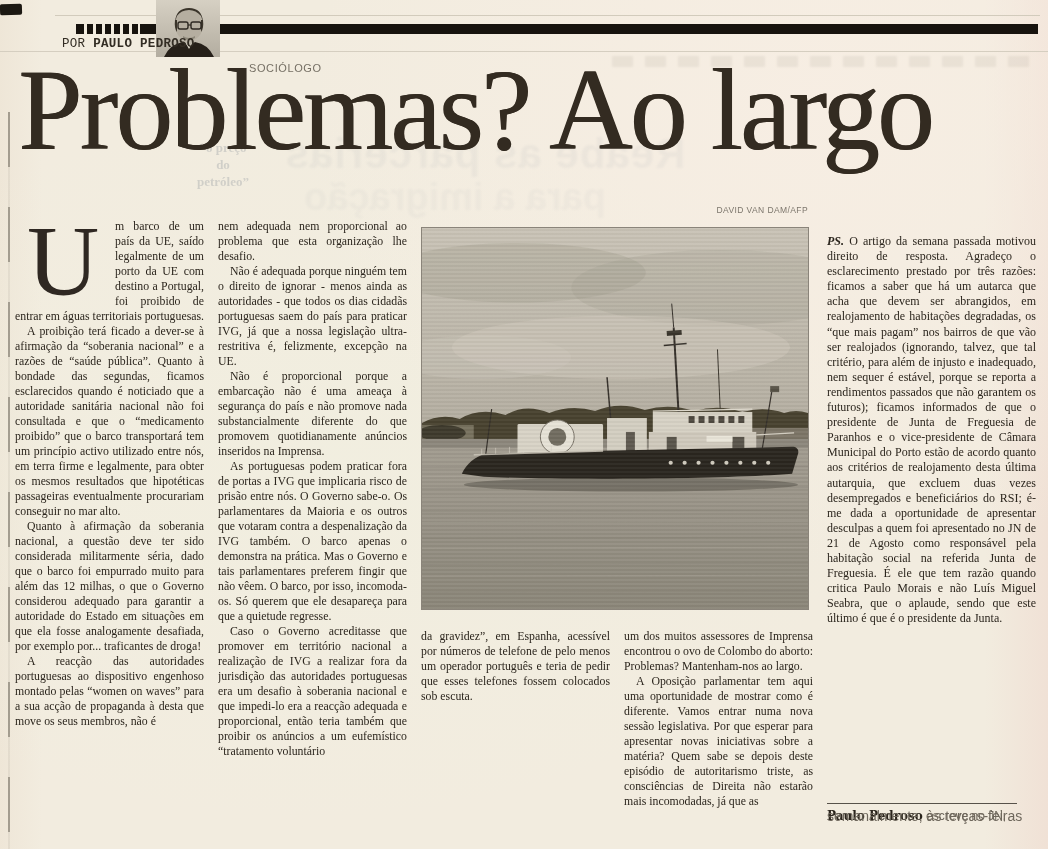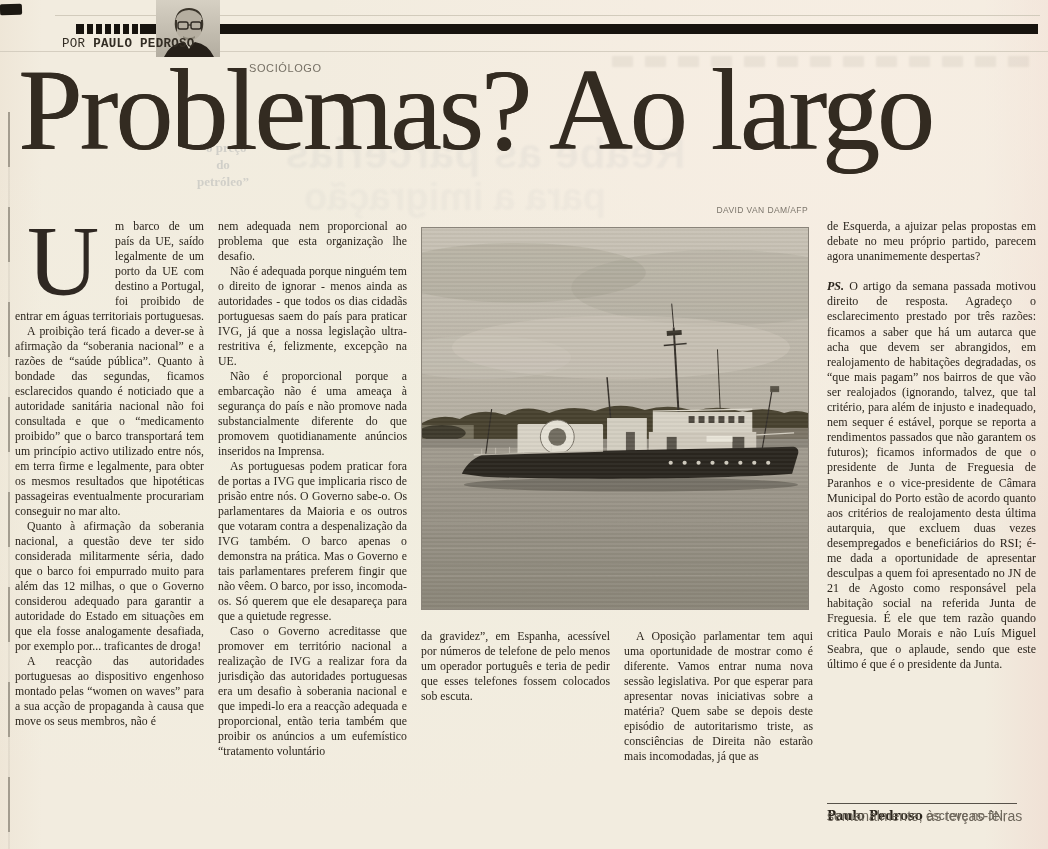--- a/index.html
+++ b/index.html
@@ -215,41 +215,41 @@
     <div class="grain"></div>
   </div>
 
   <div class="col" id="col1">
     <p>
       <span class="dropcap">U</span>
       <span>m barco de um país da UE, saído legalmente de um porto da UE com destino a Portugal, foi proibido de entrar em águas territoriais portuguesas.</span>
     </p>
     <p class="ind">A proibição terá ficado a dever-se à afirmação da “soberania nacional” e a razões de “saúde pública”. Quanto à bondade das segundas, ficamos esclarecidos quando é noticiado que a autoridade sanitária nacional não foi consultada e que o “medicamento proibido” que o barco transportará tem um princípio activo utilizado entre nós, em terra firme e legalmente, para obter os mesmos resultados que hipotéticas passageiras eventualmente procurariam conseguir no mar alto.</p>
     <p class="ind">Quanto à afirmação da soberania nacional, a questão deve ter sido considerada militarmente séria, dado que o barco foi empurrado muito para além das 12 milhas, o que o Governo considerou adequado para garantir a autoridade do Estado em situações em que ela fosse analogamente desafiada, por exemplo por... traficantes de droga!</p>
-    <p class="ind">A reacção das autoridades portuguesas ao dispositivo engenhoso montado pelas “women on waves” para a sua acção de propaganda à causa que move os seus membros, não é</p>
+    <p class="ind">A reacção das autoridades portuguesas ao dispositivo engenhoso montado pelas “women on waves” para a sua acção de propaganda à desta que move os seus membros, não é</p>
   </div>
 
   <div class="col" id="col2">
     <p>nem adequada nem proporcional ao problema que esta organização lhe desafio.</p>
     <p class="ind">Não é adequada porque ninguém tem o direito de ignorar - menos ainda as autoridades - que todos os dias cidadãs portuguesas saem do país para praticar IVG, já que a nossa legislação ultra-restritiva é, felizmente, excepção na UE.</p>
     <p class="ind">Não é proporcional porque a embarcação não é uma ameaça à segurança do país e não promove nada substancialmente diferente do que promovem quotidianamente anúncios inseridos na Imprensa.</p>
     <p class="ind">As portuguesas podem praticar fora de portas a IVG que implicaria risco de prisão entre nós. O Governo sabe-o. Os parlamentares da Maioria e os outros que votaram contra a despenalização da IVG também. O barco apenas o demonstra na prática. Mas o Governo e tais parlamentares preferem fingir que não vêem. O barco, por isso, incomoda-os. Só querem que ele desapareça para que a quietude regresse.</p>
     <p class="ind">Caso o Governo acreditasse que promover em território nacional a realização de IVG a realizar fora da jurisdição das autoridades portuguesas era um desafio à soberania nacional e que impedi-lo era a reacção adequada e proporcional, então teria também que proibir os anúncios a um eufemístico “tratamento voluntário</p>
   </div>
 
   <div class="col" id="col3">
     <p>da gravidez”, em Espanha, acessível por números de telefone de pelo menos um operador português e teria de pedir que esses telefones fossem colocados sob escuta.</p>
   </div>
 
   <div class="col" id="col4">
+    <p>um dos muitos assessores de Imprensa encontrou o ovo de Colombo do aborto: Problemas? Mantenham-nos ao largo.</p>
     <p class="ind">A Oposição parlamentar tem aqui uma oportunidade de mostrar como é diferente. Vamos entrar numa nova sessão legislativa. Por que esperar para apresentar novas iniciativas sobre a matéria? Quem sabe se depois deste episódio de autoritarismo triste, as consciências de Direita não estarão mais incomodadas, já que as</p>
   </div>
 
   <div class="col" id="col5">
-    <p>de Esquerda, a ajuizar pelas propostas em debate no meu próprio partido, parecem agora unanimemente despertas?</p>
     <p class="ps">
       <span class="ps-label">PS.</span><span> O artigo da semana passada motivou direito de resposta. Agradeço o esclarecimento prestado por três razões: ficamos a saber que há um autarca que acha que devem ser abrangidos, em realojamento de habitações degradadas, os “que mais pagam” nos bairros de que vão ser realojados (ignorando, talvez, que tal critério, para além de injusto e inadequado, nem sequer é estável, porque se reporta a rendimentos passados que não garantem os futuros); ficamos informados de que o presidente de Junta de Freguesia de Paranhos e o vice-presidente de Câmara Municipal do Porto estão de acordo quanto aos critérios de realojamento desta última autarquia, que excluem duas vezes desempregados e beneficiários do RSI; é-me dada a oportunidade de apresentar desculpas a quem foi apresentado no JN de 21 de Agosto como responsável pela habitação social na referida Junta de Freguesia. É ele que tem razão quando critica Paulo Morais e não Luís Miguel Seabra, que o aplaude, sendo que este último é que é o presidente da Junta.</span>
     </p>
   </div>
 
   <div class="footer-rule"></div>
   <div class="footer-l1">
     <span class="fauthor">Paulo Pedroso</span><span class="frest"> escreve no JN,</span>
   </div>
   <div class="footer-l2">semanalmente, às terças-feiras</div>

